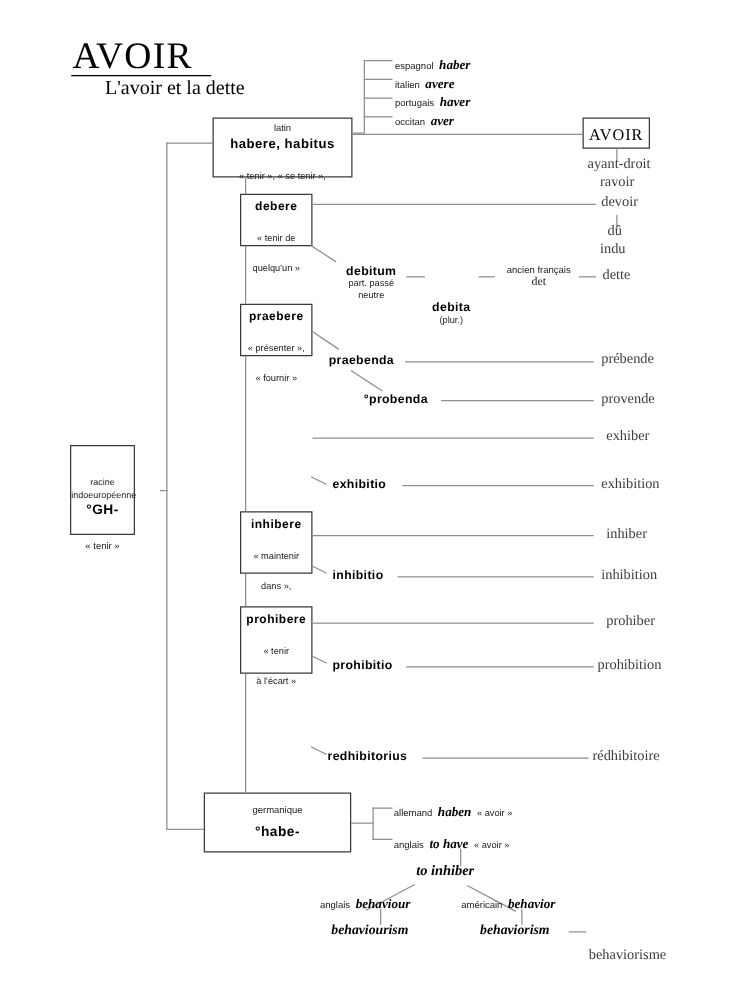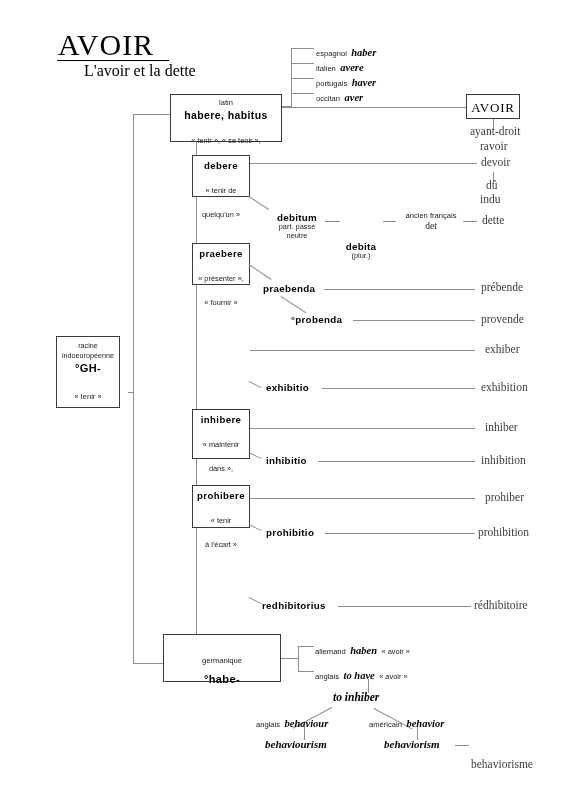--- a/index.html
+++ b/index.html
@@ -70,24 +70,24 @@
   }
   .box .gloss {
     font-size: 7.6px;
     color: #222;
     display: block;
     margin-top: 15px;
   }
   
   #root-box {
     left: 56px;
-    top: 336px;
-    width: 64px;
+    top: 356px;
+    width: 52px;
     height: 72px;
-    padding-top: 4px;
+    padding-top: 24px;
   }
   #root-box .lang { font-size: 7.2px; line-height:1.25;}
   #root-box .head { font-size: 11px; margin-top: 2px;}
   #root-box .gloss { margin-top: 18px; }
   
   #latin-box {
     left: 170px;
     top: 94px;
     width: 112px;
     height: 48px;
@@ -114,29 +114,29 @@
     left: 192px;
     width: 58px;
     padding-top: 4px;
   }
   .verb-box .head { font-size: 9.6px; }
   .verb-box .gloss { font-size: 7.4px; line-height: 1.22; }
   #box-debere   { top: 155px; height: 42px; }
   #box-praebere { top: 243px; height: 42px; }
   #box-exhibere { top: 338px; height: 50px; }
   #box-inhibere { top: 409px; height: 50px; }
-  #box-prohibere{ top: 485px; height: 43px; }
+  #box-prohibere{ top: 485px; height: 54px; }
   #box-redhibere{ top: 556px; height: 48px; }
   
   #germ-box {
     left: 163px;
     top: 634px;
     width: 118px;
     height: 48px;
-    padding-top: 22px;
+    padding-top: 9px;
   }
   #germ-box .lang { font-size: 7.6px; }
   #germ-box .head { font-size: 11px; margin-top: 7px; }
 
   
   .hline, .vline {
     position: absolute;
     background: #8e8e8e;
   }
   .hline { height: 1px; }

